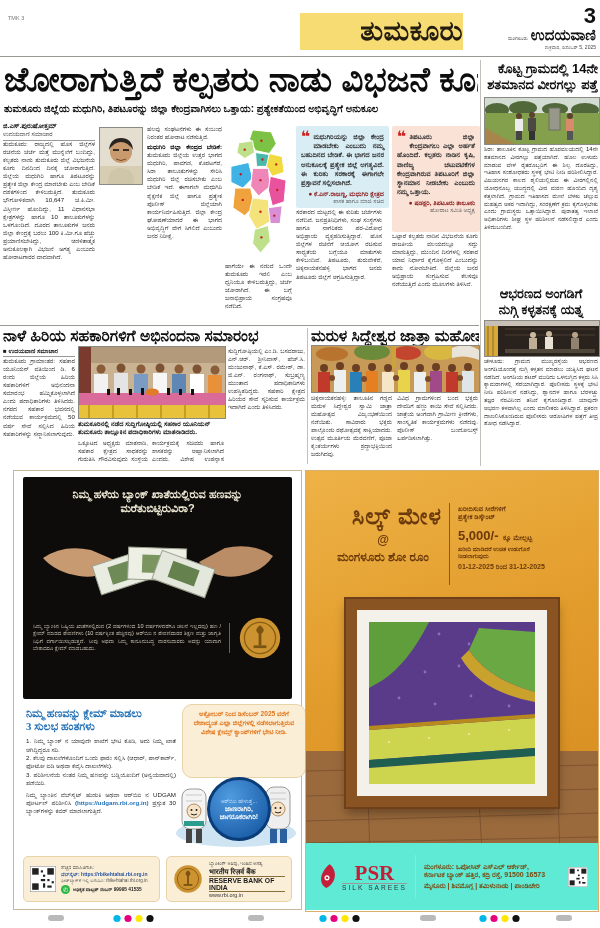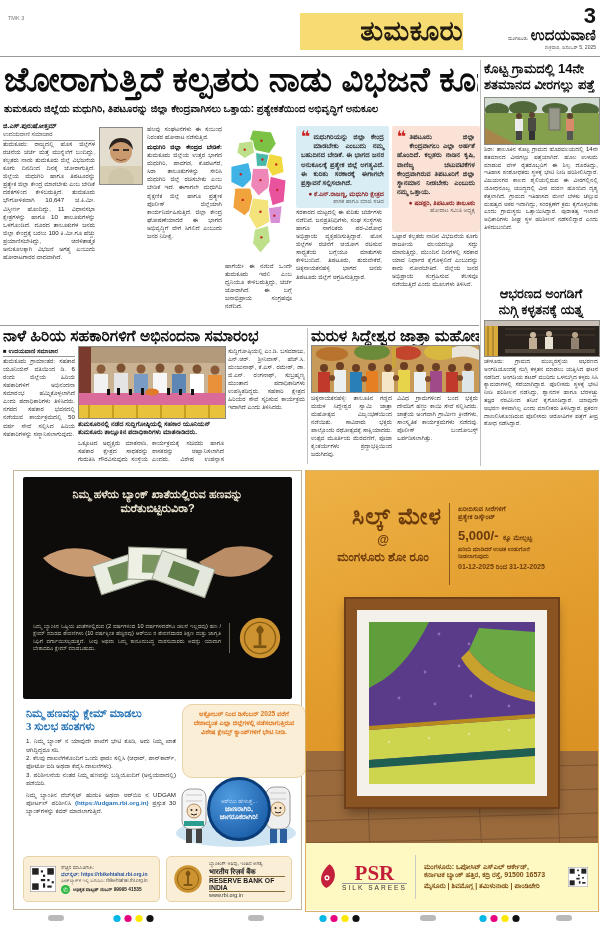--- a/index.html
+++ b/index.html
@@ -117,21 +117,21 @@
   <div class="abs bodytext" style="left:296px;top:208px;width:86px;height:116px;">ಸರಕಾರದ ಮಟ್ಟದಲ್ಲಿ ಈ ಕುರಿತು ಚರ್ಚೆಗಳು ನಡೆದಿವೆ. ಜನಪ್ರತಿನಿಧಿಗಳು, ಸಂಘ ಸಂಸ್ಥೆಗಳು ಹಾಗೂ ನಾಗರಿಕರು ಪರ-ವಿರೋಧ ಅಭಿಪ್ರಾಯ ವ್ಯಕ್ತಪಡಿಸುತ್ತಿದ್ದಾರೆ. ಹೊಸ ಜಿಲ್ಲೆಗಳ ರಚನೆಗೆ ಆಯೋಗ ರಚಿಸುವ ಸಾಧ್ಯತೆಯ ಬಗ್ಗೆಯೂ ಮಾತುಗಳು ಕೇಳಿಬಂದಿವೆ. ತಿಪಟೂರು, ತುರುವೇಕೆರೆ, ಚಿಕ್ಕನಾಯಕನಹಳ್ಳಿ ಭಾಗದ ಜನರು ತಿಪಟೂರು ಜಿಲ್ಲೆಗೆ ಆಗ್ರಹಿಸುತ್ತಿದ್ದಾರೆ.</div>
 
   <div class="abs quote-box" style="left:392px;top:126px;width:78px;height:96px;background:#fbe2d6;">
     <span class="qmark">❝</span>
     <div class="qtext">ತಿಪಟೂರು ಜಿಲ್ಲಾ ಕೇಂದ್ರವಾಗಲು ಎಲ್ಲಾ ಅರ್ಹತೆ ಹೊಂದಿದೆ. ಕಲ್ಪತರು ನಾಡಿನ ಕೃಷಿ, ವಾಣಿಜ್ಯ ಚಟುವಟಿಕೆಗಳ ಕೇಂದ್ರವಾಗಿರುವ ತಿಪಟೂರಿಗೆ ಜಿಲ್ಲಾ ಸ್ಥಾನಮಾನ ನೀಡಬೇಕು ಎಂಬುದು ನಮ್ಮ ಒತ್ತಾಯ.</div>
     <div class="qattr" style="color:#8a1a1a;">● ಷಡಕ್ಷರಿ, ತಿಪಟೂರು ತಾಲೂಕು</div>
     <div class="qrole">ಹೋರಾಟ ಸಮಿತಿ ಅಧ್ಯಕ್ಷ</div>
   </div>
   <div class="abs bodytext" style="left:392px;top:232px;width:86px;height:92px;">ಒಟ್ಟಾರೆ ಕಲ್ಪತರು ನಾಡಿನ ವಿಭಜನೆಯ ಕೂಗು ರಾಜಕೀಯ ವಲಯದಲ್ಲೂ ಸದ್ದು ಮಾಡುತ್ತಿದ್ದು, ಮುಂದಿನ ದಿನಗಳಲ್ಲಿ ಸರಕಾರ ಯಾವ ನಿರ್ಧಾರ ಕೈಗೊಳ್ಳಲಿದೆ ಎಂಬುದನ್ನು ಕಾದು ನೋಡಬೇಕಿದೆ. ಜಿಲ್ಲೆಯ ಜನರ ಅಭಿಪ್ರಾಯ ಸಂಗ್ರಹಿಸುವ ಕೆಲಸವೂ ನಡೆಯುತ್ತಿದೆ ಎಂದು ಮೂಲಗಳು ತಿಳಿಸಿವೆ.</div>
 
-  <div class="abs hl" style="left:484px;top:61px;width:114px;text-align:left;font-size:13px;line-height:16px;">
+  <div class="abs hl" style="left:484px;top:61px;width:114px;text-align:right;font-size:13px;line-height:16px;">
     <div>ಕೊಟ್ಟ ಗ್ರಾಮದಲ್ಲಿ 14ನೇ</div>
     <div>ಶತಮಾನದ ವೀರಗಲ್ಲು ಪತ್ತೆ</div>
   </div>
   <div class="abs photo-frame" style="left:484px;top:97px;width:114px;height:46px;">
     <svg viewBox="0 0 114 46" width="114" height="46">
       <rect width="114" height="14" fill="#d3dcd3"></rect>
       <g fill="#50683a">
           <ellipse cx="12" cy="12" rx="12" ry="7"></ellipse>
           <ellipse cx="38" cy="10" rx="14" ry="7"></ellipse>
           <ellipse cx="70" cy="11" rx="13" ry="6"></ellipse>
@@ -483,21 +483,21 @@
         <path d="M0,146 L166,134 L166,162 L0,162 Z" fill="#cdd44e"></path>
         <g fill="#e8e292">
             <circle cx="20" cy="120" r="1.2"></circle>
             <circle cx="60" cy="116" r="1.2"></circle>
             <circle cx="100" cy="112" r="1.2"></circle>
             <circle cx="140" cy="108" r="1.2"></circle>
           </g>
       </svg>
     </div>
 
-    <div class="abs" style="left:0;top:372px;width:292px;height:67px;background:#fef9c3;display:flex;align-items:center;padding:0 10px;box-sizing:border-box;gap:8px;">
+    <div class="abs" style="left:0;top:372px;width:292px;height:67px;background:#5eead4;display:flex;align-items:center;padding:0 10px;box-sizing:border-box;gap:8px;">
       <div style="display:flex;align-items:center;gap:4px;">
         <svg viewBox="0 0 26 34" width="22" height="30">
           <path d="M16,2 C25,8 25,24 12,30 C3,25 4,12 16,2 Z" fill="#c41f3a"></path>
           <circle cx="13" cy="18" r="3" fill="#fff"></circle>
             <circle cx="13" cy="18" r="1.4" fill="#c41f3a"></circle>
         </svg>
         <div style="text-align:center;">
           <div style="font-family:'Liberation Serif','DejaVu Serif',serif;font-size:21px;font-weight:bold;color:#c41f3a;line-height:20px;">PSR</div>
           <div style="font-size:6.6px;letter-spacing:2px;color:#333;border-top:1px solid #999;">SILK SAREES</div>
         </div>

